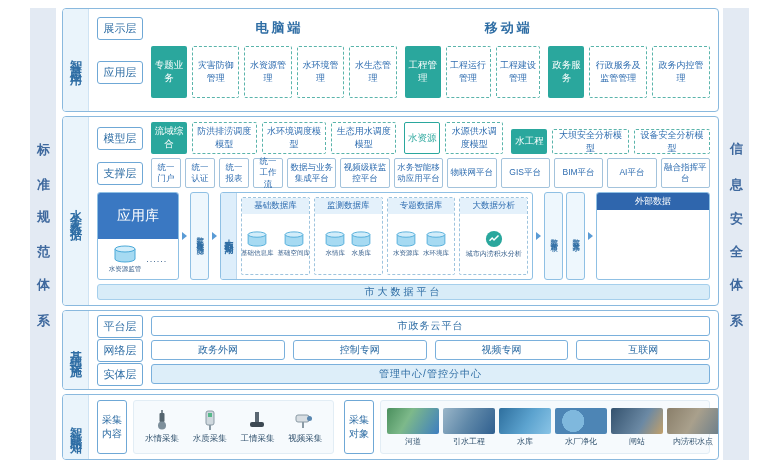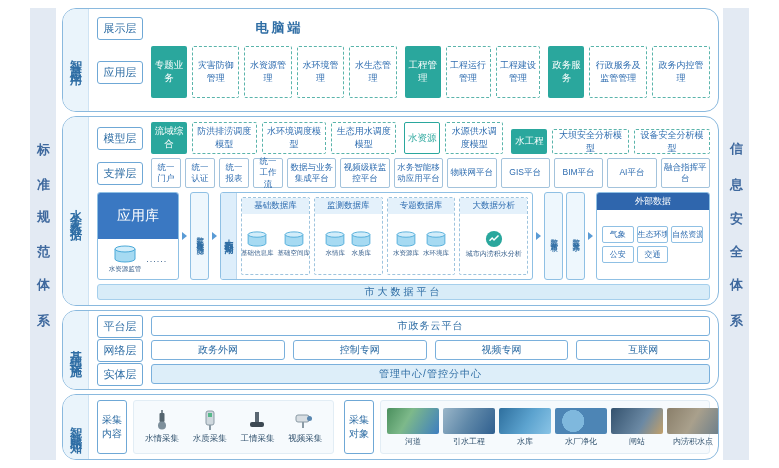--- a/index.html
+++ b/index.html
@@ -6,21 +6,21 @@
   html,body{width:779px;height:468px;background:#fff;font-family:"Liberation Sans",sans-serif;overflow:hidden;}
   .page{position:relative;width:779px;height:468px;background:#fff;}
   .vtext{writing-mode:vertical-rl;text-orientation:upright;}
 
   
   .side-bar{position:absolute;top:8px;width:26px;height:452px;background:#e3eaf3;display:flex;align-items:center;justify-content:center;}
   .side-bar.left{left:30px;} .side-bar.right{left:723px;}
   .side-bar .vtext{font-size:13px;font-weight:bold;color:#3f699e;letter-spacing:34px;}
 
   .main{position:absolute;left:62px;top:0;width:657px;height:468px;}
-  .sec{position:absolute;left:0;width:657px;border:1px solid #8ab9de;border-radius:14px;background:#fff;display:flex;overflow:hidden;}
+  .sec{position:absolute;left:0;width:657px;border:1px solid #8ab9de;border-radius:4px;background:#fff;display:flex;overflow:hidden;}
   #sec-app{top:8px;height:104px;} #sec-data{top:116px;height:190px;}
   #sec-infra{top:310px;height:80px;} #sec-perc{top:394px;height:66px;}
   .sec-label{flex:0 0 26px;background:#eaf4fb;border-right:1px solid #cfe3f3;display:flex;align-items:center;justify-content:center;}
   .sec-label .vtext{font-size:12px;font-weight:bold;color:#2e6da4;letter-spacing:5px;}
   .sec-body{flex:1;padding:5px 8px;display:flex;flex-direction:column;gap:4px;min-width:0;}
   .row{display:flex;align-items:stretch;gap:8px;min-height:0;}
 
   .chip{flex:0 0 46px;align-self:center;border:1px solid #6fa8d6;color:#2e6da4;background:#fff;font-size:11px;text-align:center;padding:3px 0;border-radius:3px;white-space:nowrap;}
 
   
@@ -115,20 +115,23 @@
       <div class="sec-label">
         <span class="vtext">智慧应用</span>
       </div>
       <div class="sec-body">
         <div class="row display-row">
           <span class="chip">展示层</span>
           <div class="halves">
             <div class="half pc">
                 <span class="terminal">电脑端</span>
               </div>
+            <div class="half mob">
+                <span class="terminal">移动端</span>
+              </div>
           </div>
         </div>
         <div class="row app-row">
           <span class="chip">应用层</span>
           <div class="group g1">
             <span class="teal">专题业务</span>
             <span class="ditem">灾害防御管理</span>
             <span class="ditem">水资源管理</span>
             <span class="ditem">水环境管理</span>
             <span class="ditem">水生态管理</span>
@@ -284,27 +287,20 @@
           <span class="arr"></span>
           <div class="vbox">
             <span class="vtext">数据安全审核</span>
           </div>
           <div class="vbox">
             <span class="vtext">数据交换共享</span>
           </div>
           <span class="arr"></span>
           <div class="extdata">
             <div class="ext-h">外部数据</div>
-            <div class="ext-grid">
-              <span class="ext-item">气象</span>
-              <span class="ext-item">生态环境</span>
-              <span class="ext-item">自然资源</span>
-              <span class="ext-item">公安</span>
-              <span class="ext-item">交通</span>
-            </div>
           </div>
         </div>
 
         <div class="bigbar">市大数据平台</div>
       </div>
     </section>
 
     <section class="sec" id="sec-infra">
       <div class="sec-label">
         <span class="vtext">基础设施</span>

